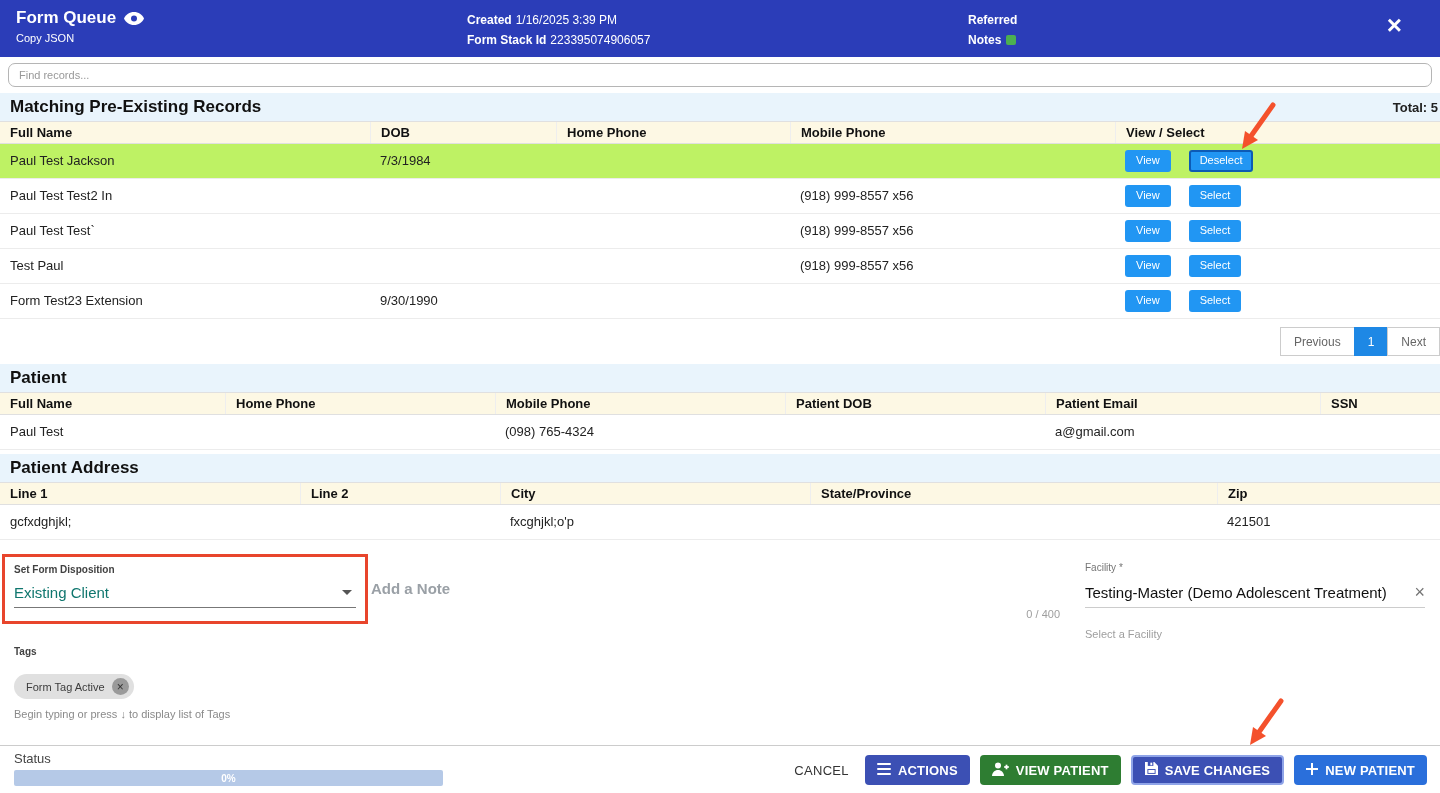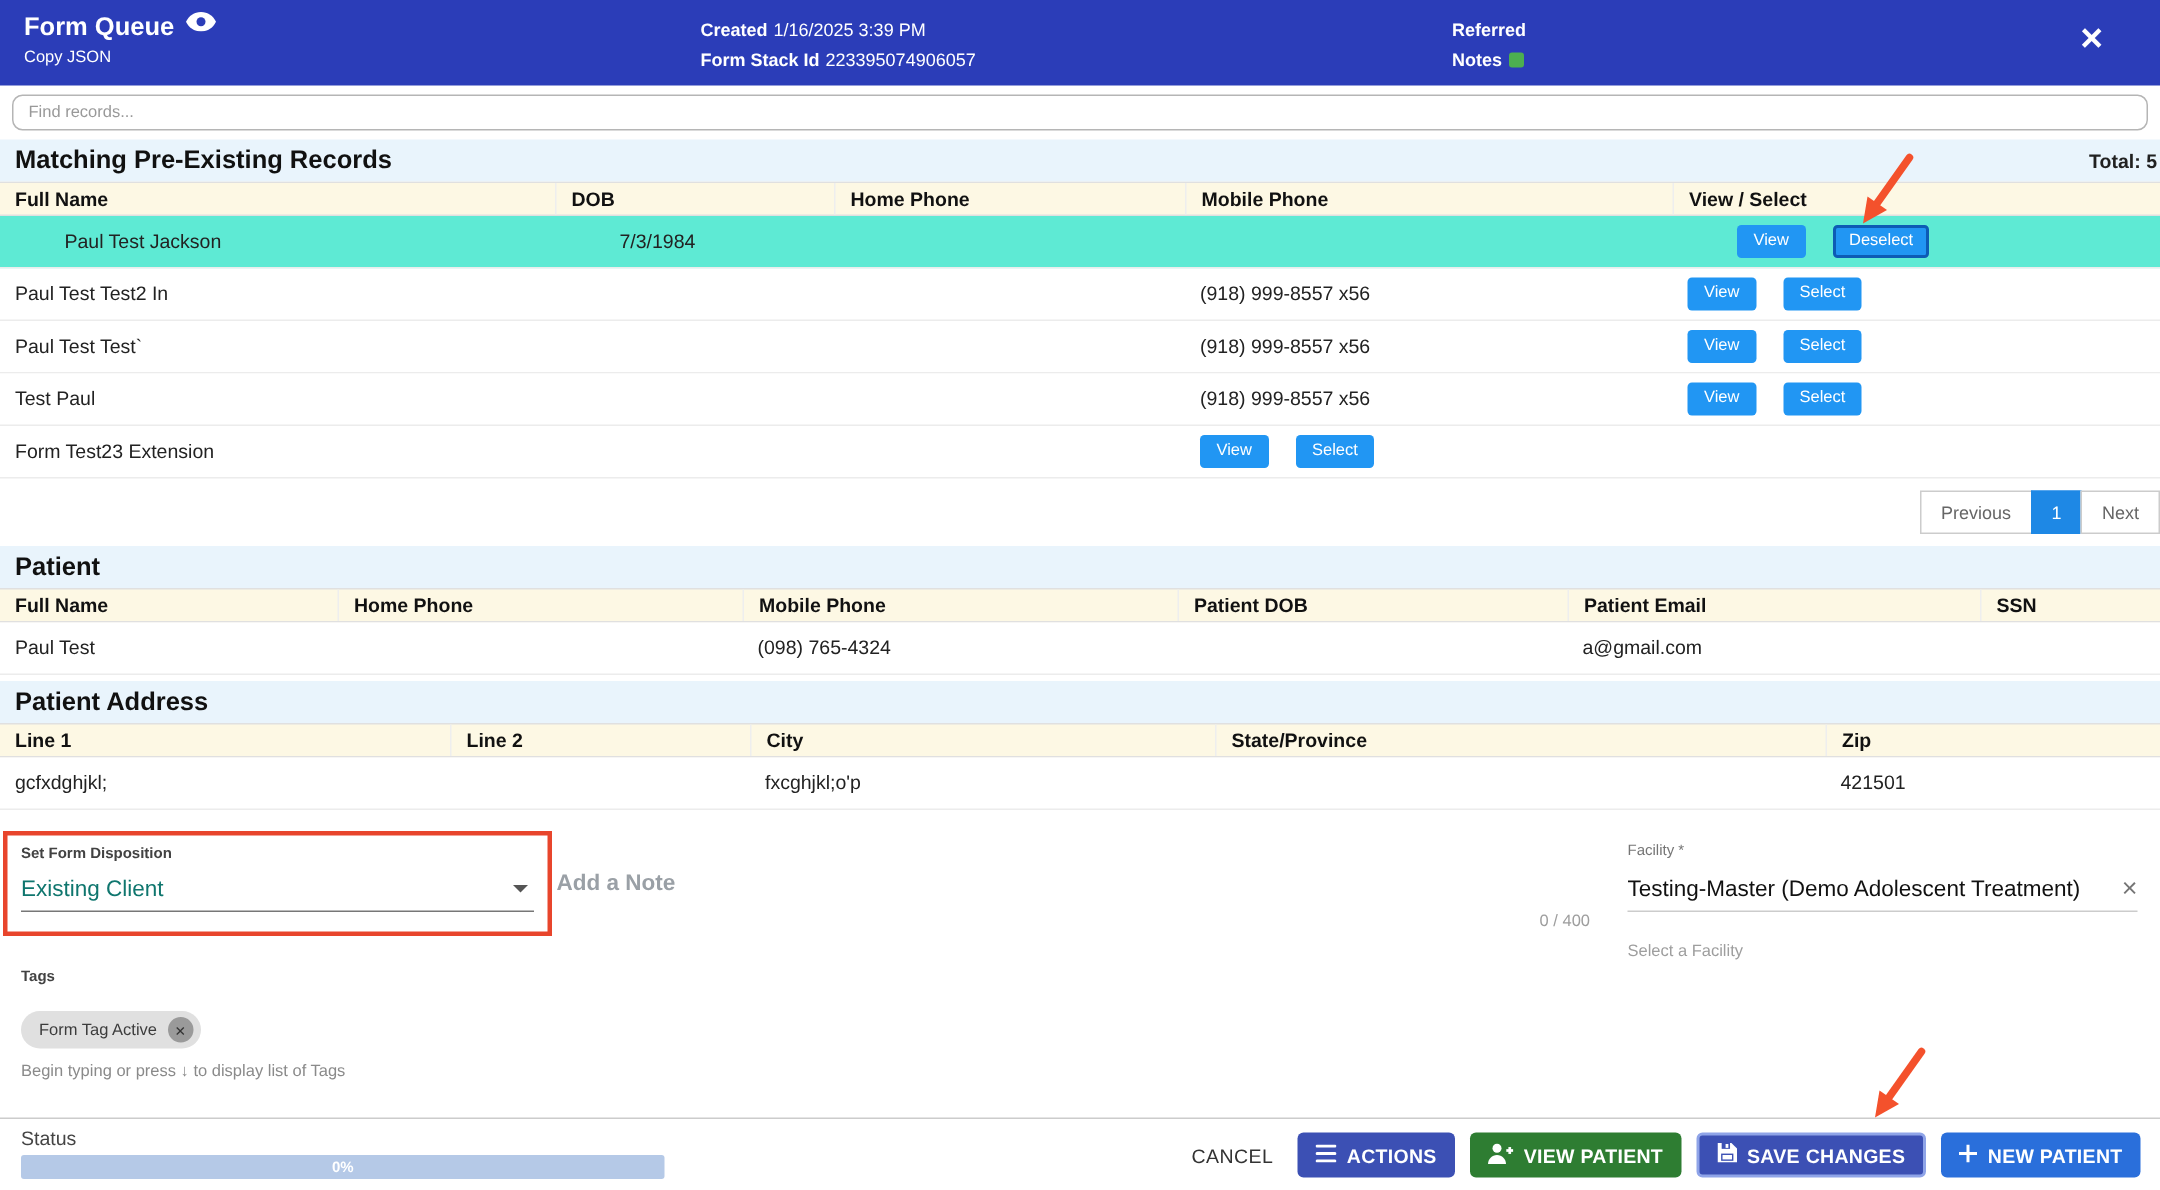--- a/index.html
+++ b/index.html
@@ -2,21 +2,21 @@
 <html><head>
 <meta charset="utf-8">
 <style>
   * { margin:0; padding:0; box-sizing:border-box; }
   html,body { width:1440px; height:793px; overflow:hidden; background:#fff;
               font-family:"Liberation Sans", sans-serif; color:#212121; position:relative; }
 
   
   .topbar { height:57px; background:#2b3db8; color:#fff; position:relative; }
   .title-block { position:absolute; left:16px; top:8px; }
-  .title-row { display:flex; gap:8px; }
+  .title-row { display:flex; align-items:center; gap:8px; }
   .title-row h1 { font-size:17px; font-weight:bold; }
   .eye { display:inline-flex; cursor:pointer; }
   .copy-json { font-size:11px; color:#fff; cursor:pointer; display:inline-block; margin-top:4px; }
   .meta-block { position:absolute; left:467px; top:10px; font-size:12px; line-height:20px; }
   .meta-block b { font-weight:bold; margin-right:4px; }
   .flags-block { position:absolute; left:968px; top:10px; font-size:12px; line-height:20px; font-weight:bold; }
   .notes-row { display:flex; align-items:center; gap:5px; }
   .note-sq { width:10px; height:10px; background:#4caf50; border-radius:2px; display:inline-block; }
   .close-btn { position:absolute; right:38px; top:12px; background:none; border:none; color:#fff;
                font-size:26px; font-weight:bold; line-height:1; cursor:pointer; }
@@ -37,21 +37,21 @@
   .rec-grid  { grid-template-columns:370px 186px 234px 325px 1fr; }
   .pat-grid  { grid-template-columns:225px 270px 290px 260px 275px 1fr; }
   .addr-grid { grid-template-columns:300px 200px 310px 407px 1fr; }
   .thead { background:#fdf8e4; border-top:1px solid #e0e0e0; border-bottom:1px solid #e0e0e0; }
   .thead > div { font-size:13px; font-weight:bold; color:#111; height:21px; line-height:21px;
                  padding:0 10px; white-space:nowrap; overflow:hidden; border-left:1px solid #eee; }
   .thead > div:first-child { border-left:none; }
   .trow { border-bottom:1px solid #ececec; background:#fff; }
   .trow > div { font-size:13px; color:#222; height:34px; line-height:34px; padding:0 10px;
                 white-space:nowrap; overflow:hidden; }
-  .trow.selected { background:#5eead4;padding-left:33px; }
+  .trow.selected { background:#bef264; }
   .btn-cell { display:flex; align-items:center; gap:18px; }
   .btn-sm { background:#2196f3; color:#fff; border:none; border-radius:3px; font-size:11px;
             padding:4px 11px; cursor:pointer; line-height:1.2; font-family:inherit; }
   .btn-sm.deselect { border:2px solid #0d5bb5; padding:2px 9px; }
 
   
   .pagination { display:flex; justify-content:flex-end; margin-top:8px; }
   .page-btn { border:1px solid #ccc; background:#fff; color:#666; font-size:12px; height:29px;
               padding:0 13px; cursor:pointer; margin-left:-1px; font-family:inherit; }
   .page-btn.active { background:#1e88e5; border-color:#1e88e5; color:#fff; min-width:33px; }
@@ -192,20 +192,21 @@
     <div></div>
     <div>(918) 999-8557 x56</div>
     <div class="btn-cell">
       <button class="btn-sm">View</button>
       <button class="btn-sm">Select</button>
     </div>
   </div>
 
   <div class="grid rec-grid trow">
     <div>Form Test23 Extension</div>
+    <div>9/30/1990</div>
     <div></div>
     <div></div>
     <div class="btn-cell">
       <button class="btn-sm">View</button>
       <button class="btn-sm">Select</button>
     </div>
   </div>
 
   <div class="pagination">
     <button class="page-btn">Previous</button>

